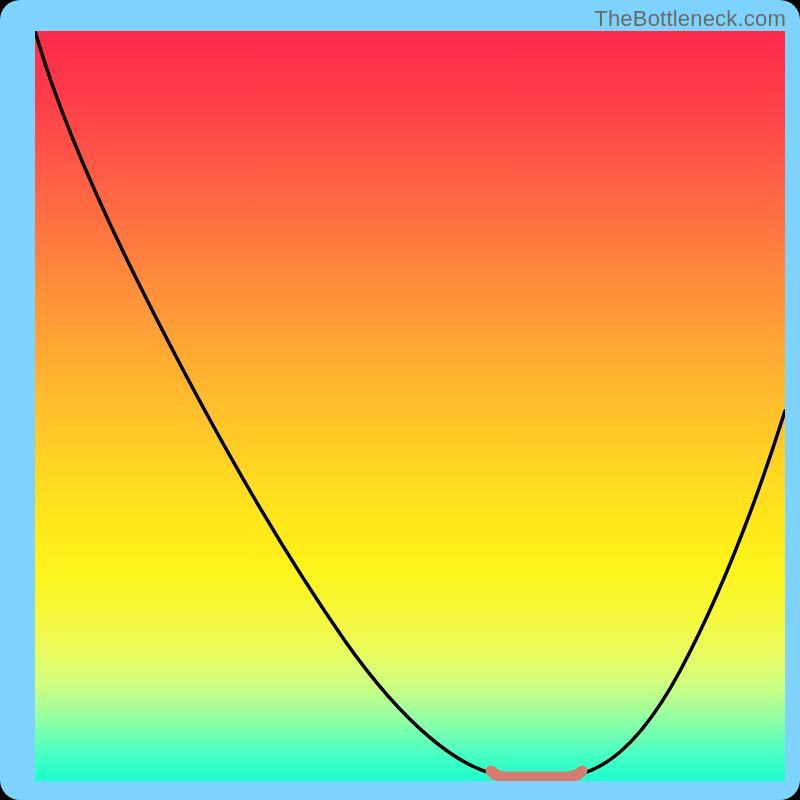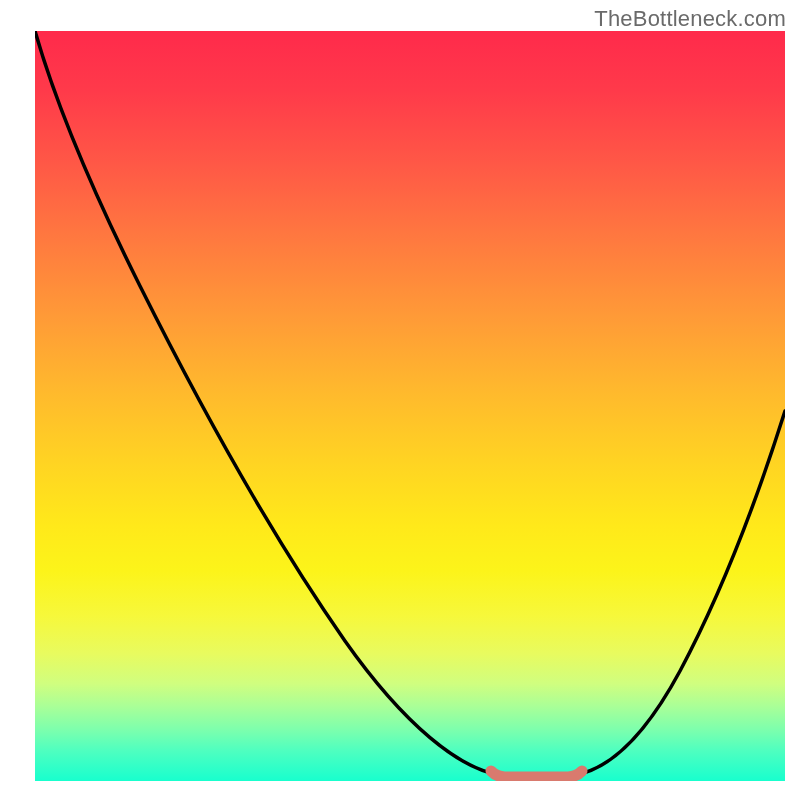--- a/index.html
+++ b/index.html
@@ -10,21 +10,22 @@
     background: #000;
     overflow: hidden;
     font-family: Arial, Helvetica, sans-serif;
   }
   .frame {
     position: absolute;
     left: 0;
     top: 0;
     width: 800px;
     height: 800px;
-    background: #ffffff;
+    background: #7dd3fc;
+    border-radius: 20px;
   }
   .plot {
     position: absolute;
     left: 35px;
     top: 31px;
     width: 750px;
     height: 750px;
     overflow: hidden;
   }
   .gradient {

